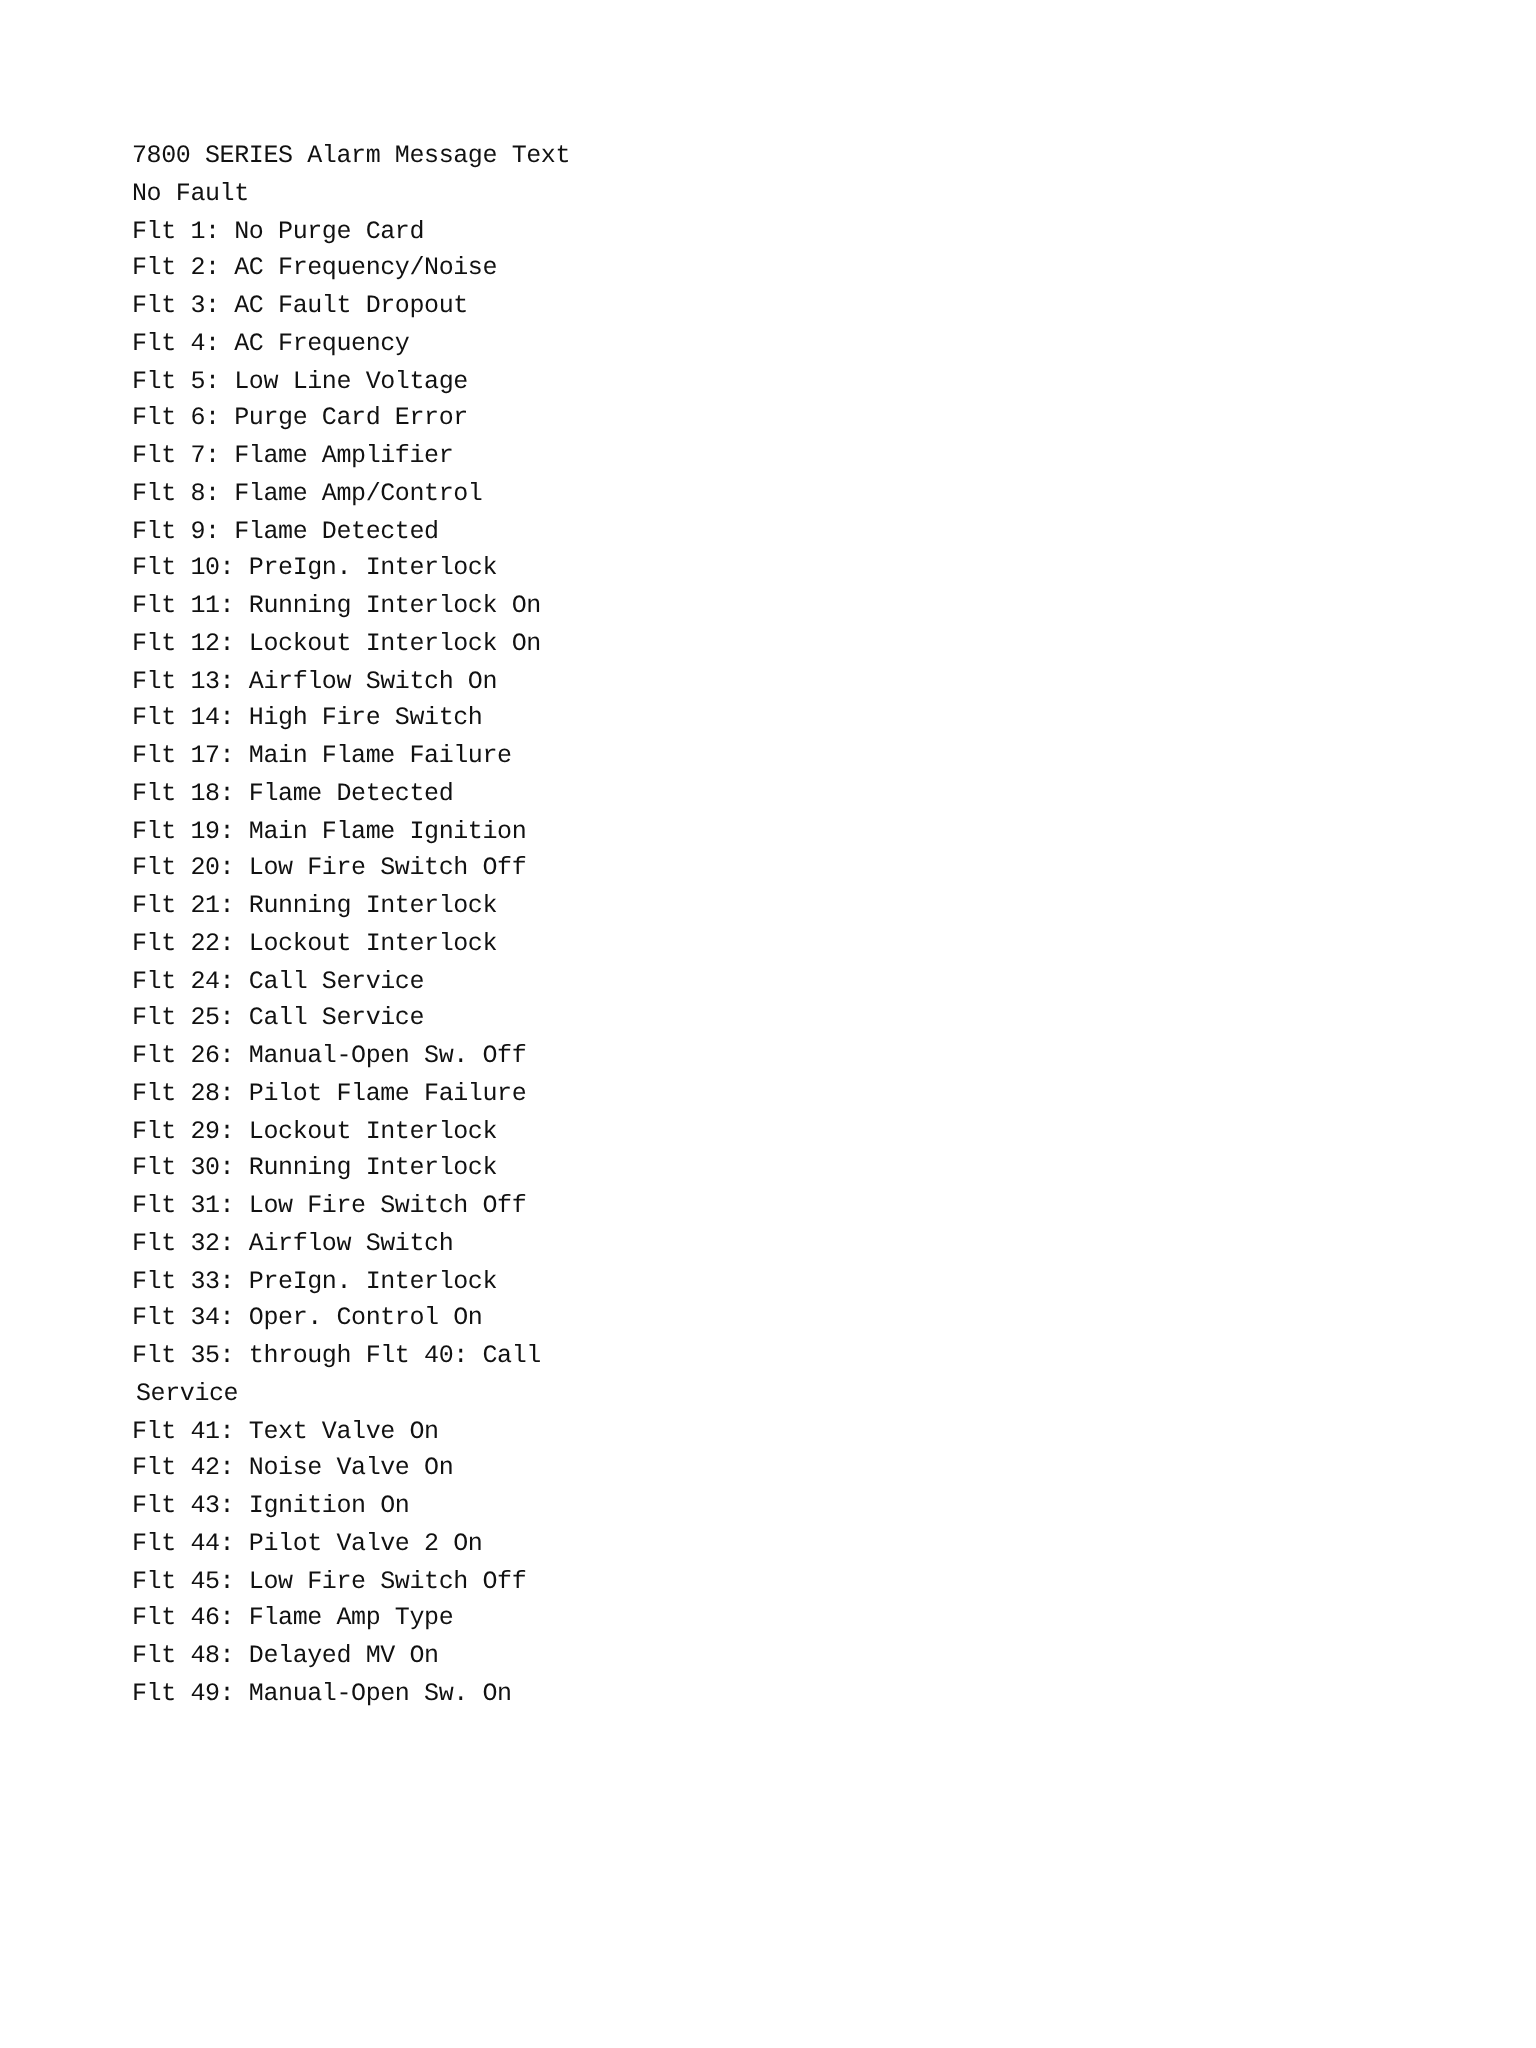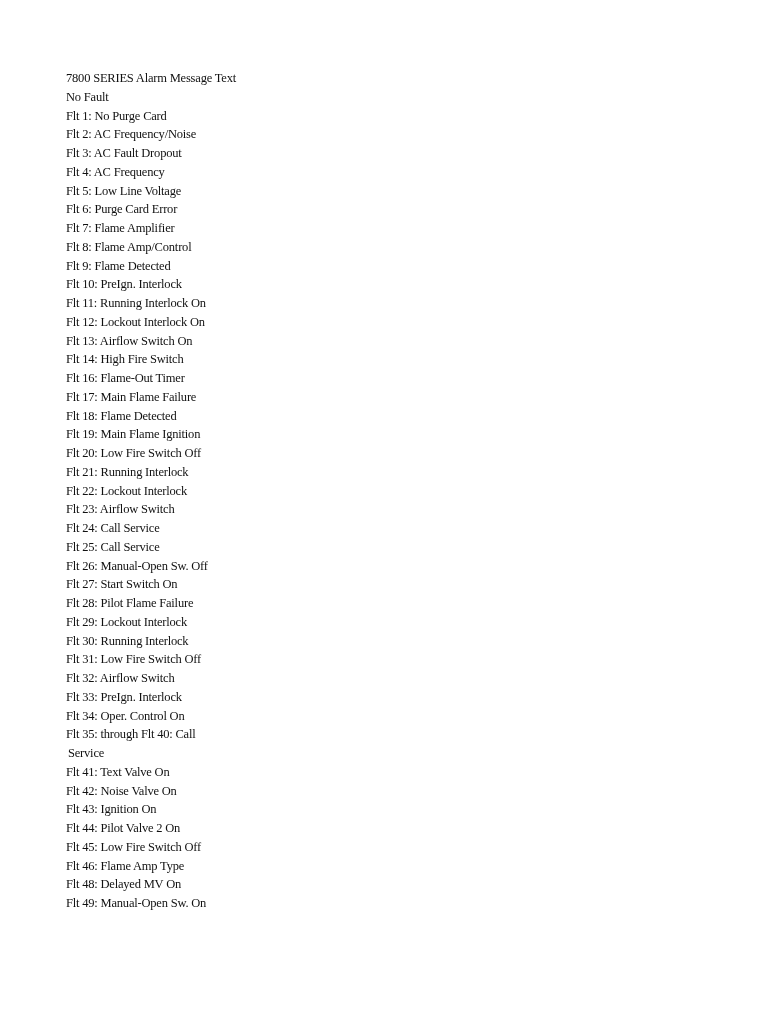--- a/index.html
+++ b/index.html
@@ -13,21 +13,21 @@
       position: relative;
       overflow: hidden;
     }
     .page {
       position: absolute;
       left: 66px;
       top: 69px;
       width: 640px;
     }
     .line {
-      font-family: Liberation Serif, serif;
+      font-family: Liberation Mono, monospace;
       font-size: 12.5px;
       line-height: 18.75px;
       height: 18.75px;
       color: #111111;
       white-space: nowrap;
       letter-spacing: -0.2px;
     }
     .line.indent {
       padding-left: 2px;
     }
@@ -46,32 +46,29 @@
       <div class="line">Flt 5: Low Line Voltage</div>
       <div class="line">Flt 6: Purge Card Error</div>
       <div class="line">Flt 7: Flame Amplifier</div>
       <div class="line">Flt 8: Flame Amp/Control</div>
       <div class="line">Flt 9: Flame Detected</div>
       <div class="line">Flt 10: PreIgn. Interlock</div>
       <div class="line">Flt 11: Running Interlock On</div>
       <div class="line">Flt 12: Lockout Interlock On</div>
       <div class="line">Flt 13: Airflow Switch On</div>
       <div class="line">Flt 14: High Fire Switch</div>
-      <div class="line">Flt 16: Flame-Out Timer</div>
       <div class="line">Flt 17: Main Flame Failure</div>
       <div class="line">Flt 18: Flame Detected</div>
       <div class="line">Flt 19: Main Flame Ignition</div>
       <div class="line">Flt 20: Low Fire Switch Off</div>
       <div class="line">Flt 21: Running Interlock</div>
       <div class="line">Flt 22: Lockout Interlock</div>
-      <div class="line">Flt 23: Airflow Switch</div>
       <div class="line">Flt 24: Call Service</div>
       <div class="line">Flt 25: Call Service</div>
       <div class="line">Flt 26: Manual-Open Sw. Off</div>
-      <div class="line">Flt 27: Start Switch On</div>
       <div class="line">Flt 28: Pilot Flame Failure</div>
       <div class="line">Flt 29: Lockout Interlock</div>
       <div class="line">Flt 30: Running Interlock</div>
       <div class="line">Flt 31: Low Fire Switch Off</div>
       <div class="line">Flt 32: Airflow Switch</div>
       <div class="line">Flt 33: PreIgn. Interlock</div>
       <div class="line">Flt 34: Oper. Control On</div>
       <div class="line">Flt 35: through Flt 40: Call</div>
       <div class="line indent">Service</div>
       <div class="line">Flt 41: Text Valve On</div>

